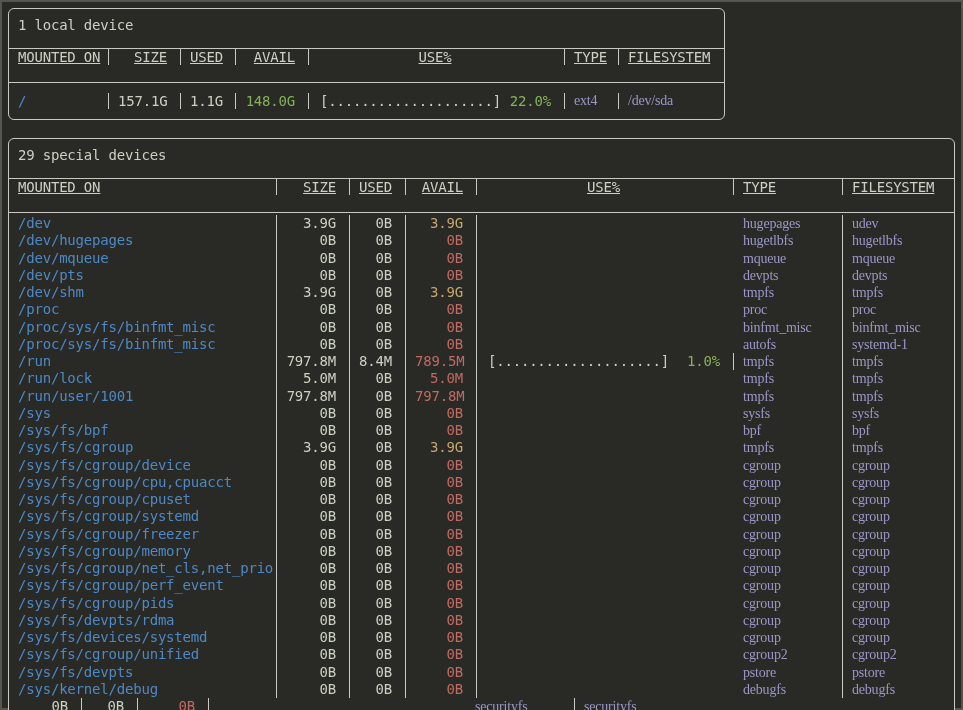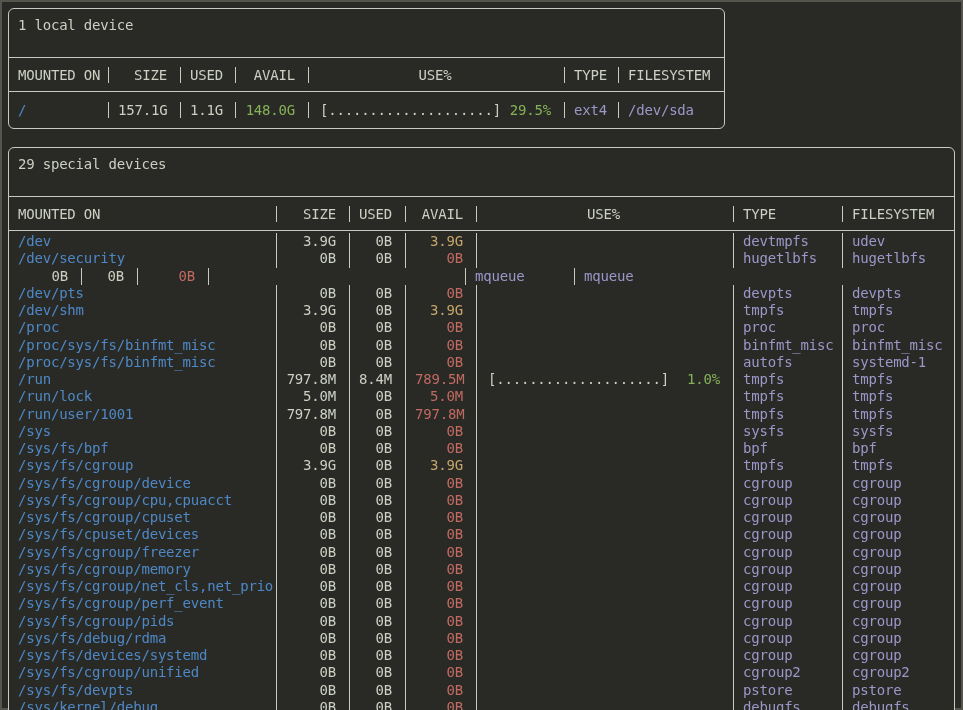--- a/index.html
+++ b/index.html
@@ -14,30 +14,31 @@
   .page{padding:8px;}
   .tbl{
     border:1px solid var(--line,#c9c9c3);
     border-radius:6px;
     overflow:hidden;
     background:var(--bg,#292a25);
   }
   .tbl-local{width:715px;margin-bottom:18px;}
   .tbl-special{width:945px;}
   .tbl-title{
-    padding:8px 9px 24px 9px;
+    padding:8px 9px 15px 9px;
     border-bottom:1px solid var(--line,#c9c9c3);
     white-space:pre;
   }
   .tbl-head{
-    display:flex;align-items:center;height:33px;
+    display:flex;align-items:flex-start;height:33px;
     border-bottom:1px solid var(--line,#c9c9c3);
+    text-decoration:underline;
   }
   .tbl-body{padding:2px 0 2px 0;}
-  .row{display:flex;}
+  .row{display:flex;align-items:center;}
   .tbl-local .row{align-items:center;height:32px;}
   .tbl-special .tbl-body .row{height:17.25px;line-height:17.25px;}
   .cell{
     box-sizing:border-box;flex:0 0 auto;
     white-space:pre;overflow:hidden;
     padding:0 12px 0 9px;
   }
   .cell.last{flex:1 1 auto;}
   .cell:not(.last){border-right:1px solid var(--line,#c9c9c3);}
   .a-r{text-align:right;padding-right:13px;}
@@ -55,21 +56,21 @@
   .tbl-special .c2{width:56px;}
   .tbl-special .c3{width:71px;}
   .tbl-special .c4{width:257px;}
   .tbl-special .c5{width:109px;}
   
   .use-wrap{display:flex;justify-content:space-between;align-items:center;padding-left:11px;padding-right:13px;}
   .c-blue{color:var(--blue,#4e88c6);}
   .c-green{color:var(--green,#85b258);}
   .c-yellow{color:var(--yellow,#c7a76a);}
   .c-red{color:var(--red,#c16a62);}
-  .c-purple{color:var(--purple,#9b97c9);}
+  .c-purple{color:var(--purple,#9b97c9);font-family:Liberation Serif, serif;}
   .c-fg{color:var(--fg,#ccd0c3);}
 </style>
 </head>
 <body style="--bg: #292a25; --line: #c9c9c3; --fg: #ccd0c3; --blue: #4e88c6; --green: #85b258; --yellow: #c7a76a; --red: #c16a62; --purple: #9b97c9;">
 
 <div class="page">
 
   <section class="tbl tbl-local" id="local-table">
     <div class="tbl-title">1 local device</div>
     <div class="tbl-head">
@@ -80,21 +81,21 @@
         <div class="cell c4 a-c">USE%</div>
         <div class="cell c5">TYPE</div>
         <div class="cell c6 last">FILESYSTEM</div>
       </div>
     <div class="tbl-body">
         <div class="row">
           <div class="cell c0 c-blue">/</div>
           <div class="cell c1 a-r c-fg">157.1G</div>
           <div class="cell c2 a-r c-fg">1.1G</div>
           <div class="cell c3 a-r c-green">148.0G</div>
-          <div class="cell c4" style="padding: 0px;"><div class="use-wrap"><span class="c-fg">[....................]</span><span class="c-green">29.5%</span></div></div>
+          <div class="cell c4" style="padding: 0px;"><div class="use-wrap"><span class="c-fg">[....................]</span><span class="c-green">22.0%</span></div></div>
           <div class="cell c5 c-purple">ext4</div>
           <div class="cell last c-purple">/dev/sda</div>
         </div>
       </div>
   </section>
 
   <section class="tbl tbl-special" id="special-table">
     <div class="tbl-title">29 special devices</div>
     <div class="tbl-head">
         <div class="cell c0">MOUNTED ON</div>
@@ -105,33 +106,34 @@
         <div class="cell c5">TYPE</div>
         <div class="cell c6 last">FILESYSTEM</div>
       </div>
     <div class="tbl-body">
         <div class="row">
           <div class="cell c0 c-blue">/dev</div>
           <div class="cell c1 a-r c-fg">3.9G</div>
           <div class="cell c2 a-r c-fg">0B</div>
           <div class="cell c3 a-r c-yellow">3.9G</div>
           <div class="cell c4"></div>
-          <div class="cell c5 c-purple">devtmpfs</div>
+          <div class="cell c5 c-purple">hugepages</div>
           <div class="cell last c-purple">udev</div>
         </div>
         <div class="row">
-          <div class="cell c0 c-blue">/dev/security</div>
+          <div class="cell c0 c-blue">/dev/hugepages</div>
           <div class="cell c1 a-r c-fg">0B</div>
           <div class="cell c2 a-r c-fg">0B</div>
           <div class="cell c3 a-r c-red">0B</div>
           <div class="cell c4"></div>
           <div class="cell c5 c-purple">hugetlbfs</div>
           <div class="cell last c-purple">hugetlbfs</div>
         </div>
         <div class="row">
+          <div class="cell c0 c-blue">/dev/mqueue</div>
           <div class="cell c1 a-r c-fg">0B</div>
           <div class="cell c2 a-r c-fg">0B</div>
           <div class="cell c3 a-r c-red">0B</div>
           <div class="cell c4"></div>
           <div class="cell c5 c-purple">mqueue</div>
           <div class="cell last c-purple">mqueue</div>
         </div>
         <div class="row">
           <div class="cell c0 c-blue">/dev/pts</div>
           <div class="cell c1 a-r c-fg">0B</div>
@@ -252,21 +254,21 @@
         <div class="row">
           <div class="cell c0 c-blue">/sys/fs/cgroup/cpuset</div>
           <div class="cell c1 a-r c-fg">0B</div>
           <div class="cell c2 a-r c-fg">0B</div>
           <div class="cell c3 a-r c-red">0B</div>
           <div class="cell c4"></div>
           <div class="cell c5 c-purple">cgroup</div>
           <div class="cell last c-purple">cgroup</div>
         </div>
         <div class="row">
-          <div class="cell c0 c-blue">/sys/fs/cpuset/devices</div>
+          <div class="cell c0 c-blue">/sys/fs/cgroup/systemd</div>
           <div class="cell c1 a-r c-fg">0B</div>
           <div class="cell c2 a-r c-fg">0B</div>
           <div class="cell c3 a-r c-red">0B</div>
           <div class="cell c4"></div>
           <div class="cell c5 c-purple">cgroup</div>
           <div class="cell last c-purple">cgroup</div>
         </div>
         <div class="row">
           <div class="cell c0 c-blue">/sys/fs/cgroup/freezer</div>
           <div class="cell c1 a-r c-fg">0B</div>
@@ -306,21 +308,21 @@
         <div class="row">
           <div class="cell c0 c-blue">/sys/fs/cgroup/pids</div>
           <div class="cell c1 a-r c-fg">0B</div>
           <div class="cell c2 a-r c-fg">0B</div>
           <div class="cell c3 a-r c-red">0B</div>
           <div class="cell c4"></div>
           <div class="cell c5 c-purple">cgroup</div>
           <div class="cell last c-purple">cgroup</div>
         </div>
         <div class="row">
-          <div class="cell c0 c-blue">/sys/fs/debug/rdma</div>
+          <div class="cell c0 c-blue">/sys/fs/devpts/rdma</div>
           <div class="cell c1 a-r c-fg">0B</div>
           <div class="cell c2 a-r c-fg">0B</div>
           <div class="cell c3 a-r c-red">0B</div>
           <div class="cell c4"></div>
           <div class="cell c5 c-purple">cgroup</div>
           <div class="cell last c-purple">cgroup</div>
         </div>
         <div class="row">
           <div class="cell c0 c-blue">/sys/fs/devices/systemd</div>
           <div class="cell c1 a-r c-fg">0B</div>

